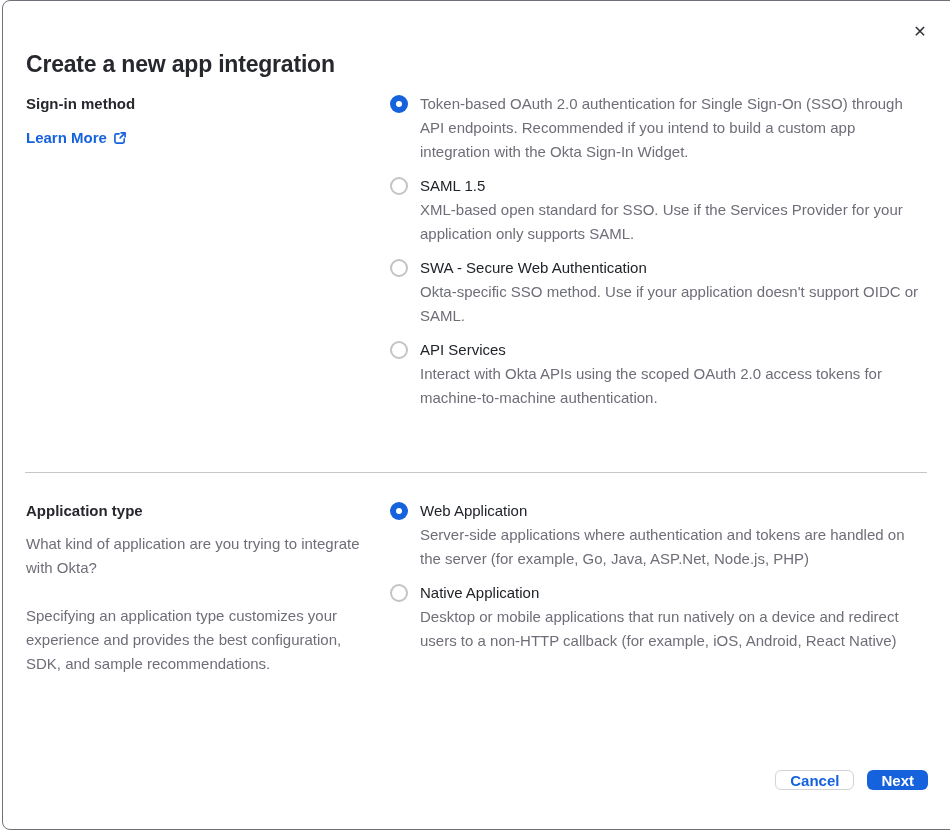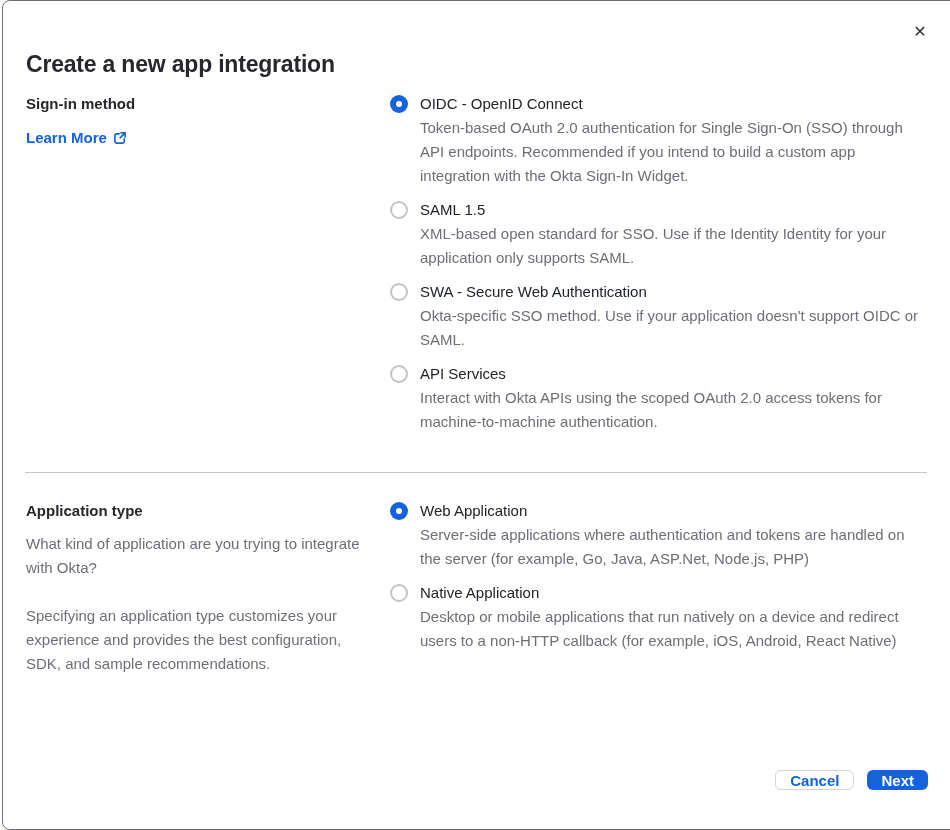--- a/index.html
+++ b/index.html
@@ -88,29 +88,28 @@
         <path d="M13.5 2.5 8.2 7.8" stroke="#1662dd" stroke-width="1.9" stroke-linecap="round"></path>
       </svg>
     </span>
   </a>
 </div>
 
 <div class="options options-1">
   <div class="option">
     <span class="radio selected"></span>
     <div class="option-text">
-      <div class="option-label">OIDC - OpenID Connect</div>
       <div class="option-desc">Token-based OAuth 2.0 authentication for Single Sign-On (SSO) through API endpoints. Recommended if you intend to build a custom app integration with the Okta Sign-In Widget.</div>
     </div>
   </div>
   <div class="option">
     <span class="radio unselected"></span>
     <div class="option-text">
       <div class="option-label">SAML 1.5</div>
-      <div class="option-desc">XML-based open standard for SSO. Use if the Identity Identity for your application only supports SAML.</div>
+      <div class="option-desc">XML-based open standard for SSO. Use if the Services Provider for your application only supports SAML.</div>
     </div>
   </div>
   <div class="option">
     <span class="radio unselected"></span>
     <div class="option-text">
       <div class="option-label">SWA - Secure Web Authentication</div>
       <div class="option-desc">Okta-specific SSO method. Use if your application doesn't support OIDC or SAML.</div>
     </div>
   </div>
   <div class="option">

